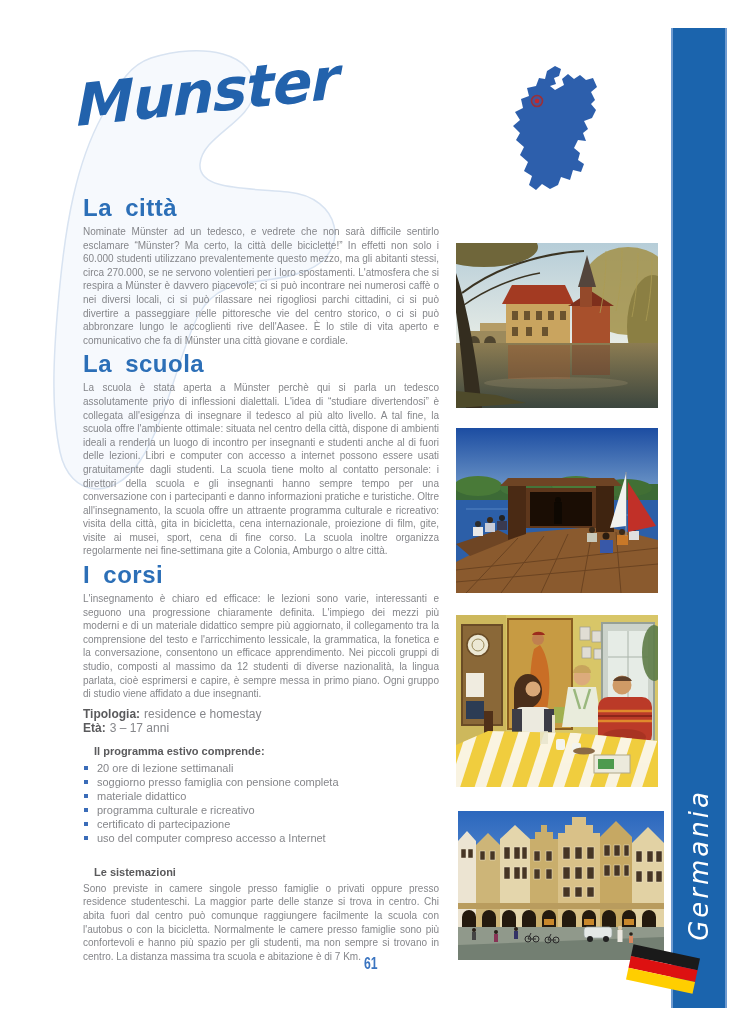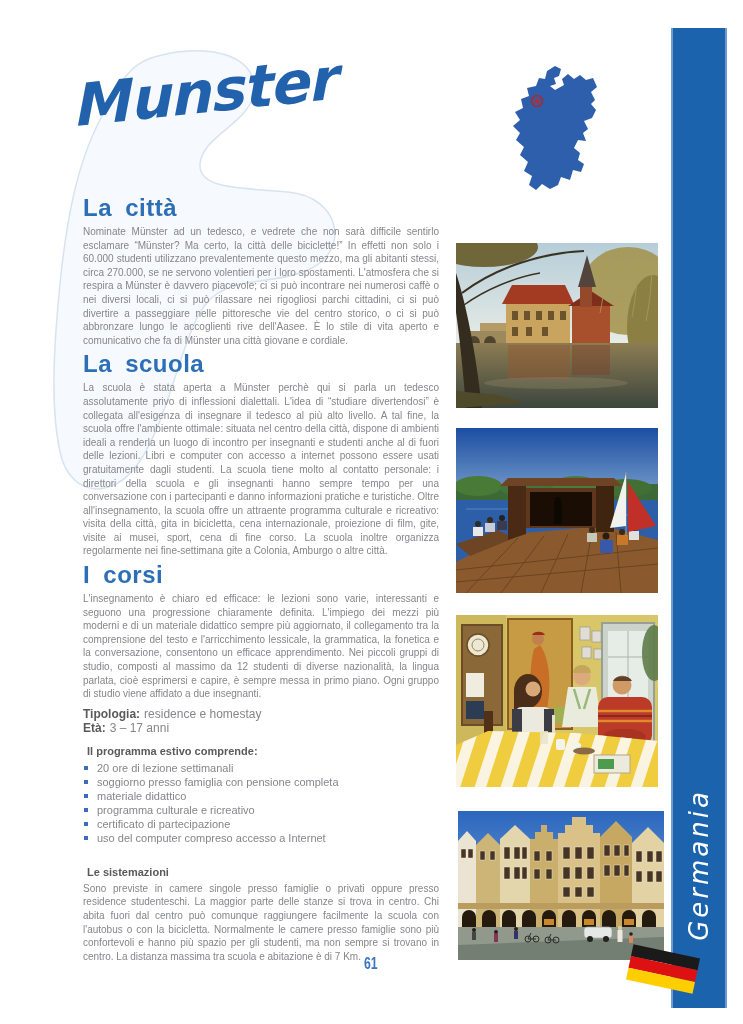--- a/index.html
+++ b/index.html
@@ -14,21 +14,21 @@
          letter-spacing:-1px;}
   
   .col{position:absolute;left:83px;top:196px;width:356px;z-index:2;}
   h2.sec{font-size:24px;line-height:24px;font-weight:bold;color:#2c6fb7;
          letter-spacing:.5px;word-spacing:6px;margin:3px 0 5px;}
   h2.sec:first-child{margin-top:0;}
   p.body{font-size:10px;line-height:13.6px;text-align:justify;color:#85868a;margin:0 0 5px;}
   .meta{margin:6px 0 6px;}
   .meta-line{font-size:12px;line-height:14.5px;color:#85868a;}
   .blabel{font-weight:bold;color:#5a5a5c;margin-right:4px;}
-  .subhead{font-size:11px;line-height:14px;font-weight:bold;color:#5a5a5c;margin:8px 4px 3px;}
+  .subhead{font-size:11px;line-height:14px;font-weight:bold;color:#5a5a5c;margin:8px 11px 3px;}
   ul.prog{list-style:none;margin:0 0 20px;padding:0;}
   ul.prog li{position:relative;padding-left:14px;font-size:11px;line-height:14px;color:#85868a;}
   .bullet{position:absolute;left:1px;top:5px;width:4px;height:4px;background:#3a6cb8;display:block;}
   .pagenum{position:absolute;left:364px;top:954px;z-index:2;color:#3a74c0;font-weight:bold;
            font-size:17px;transform:scale(.72,1);transform-origin:left top;}
   
   .map{position:absolute;left:498px;top:62px;width:120px;height:152px;z-index:1;}
   .photo{position:absolute;z-index:1;line-height:0;}
   .photo svg{display:block;}
   .stripe{position:absolute;left:671px;top:28px;width:56px;height:980px;z-index:1;

